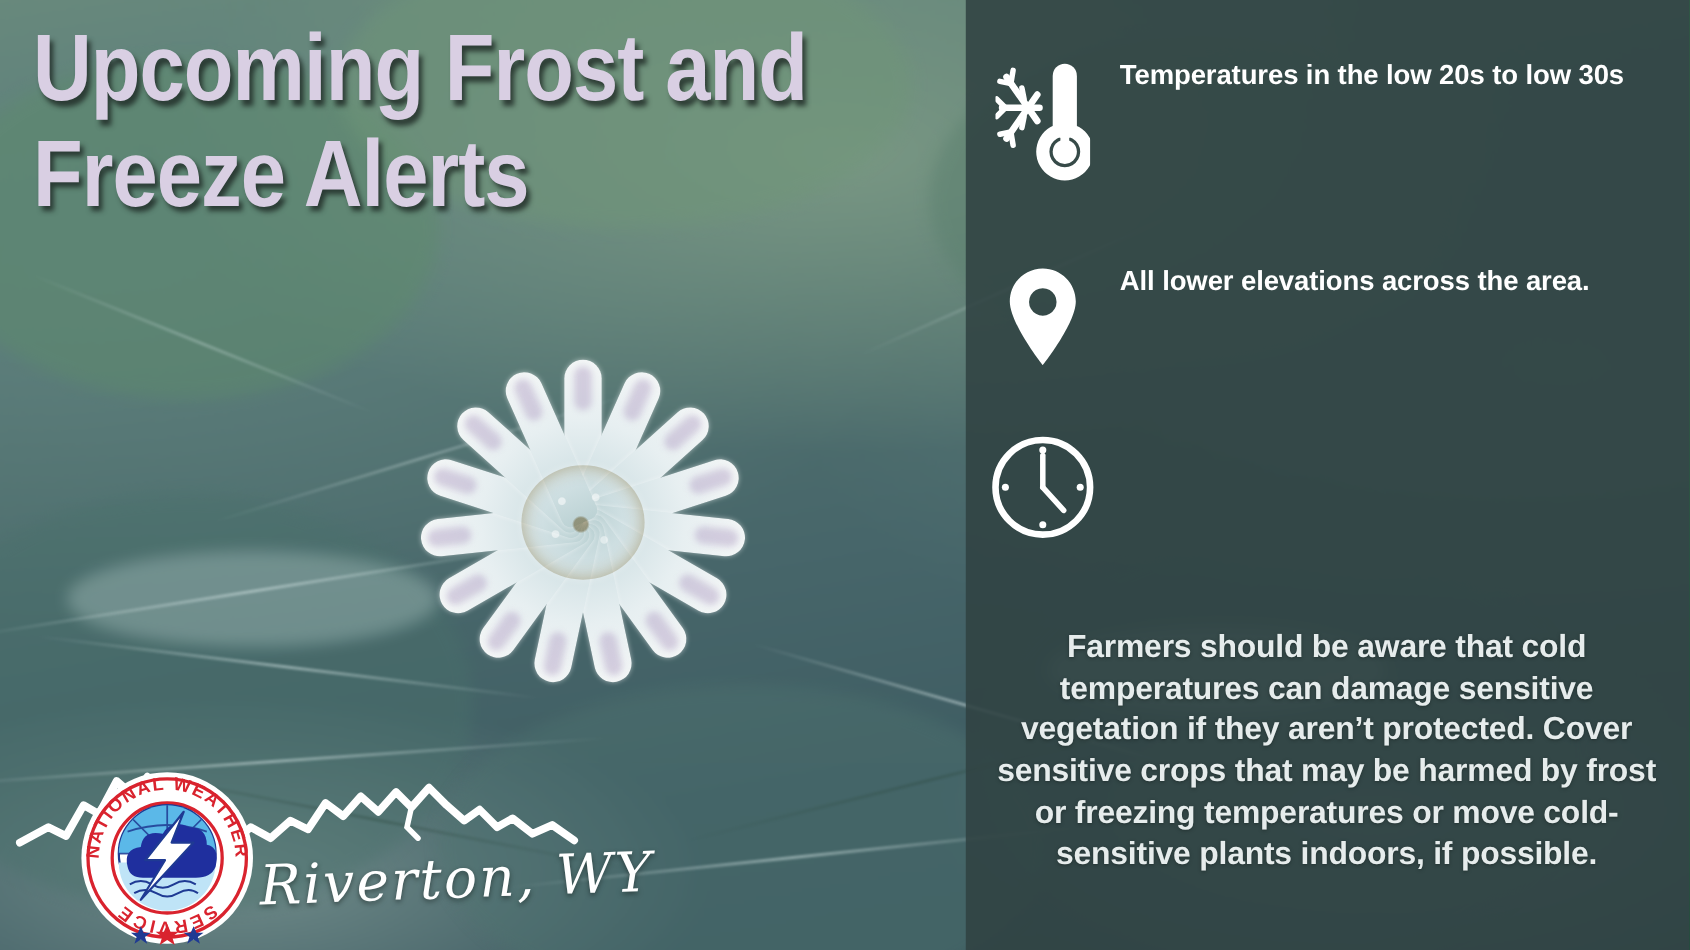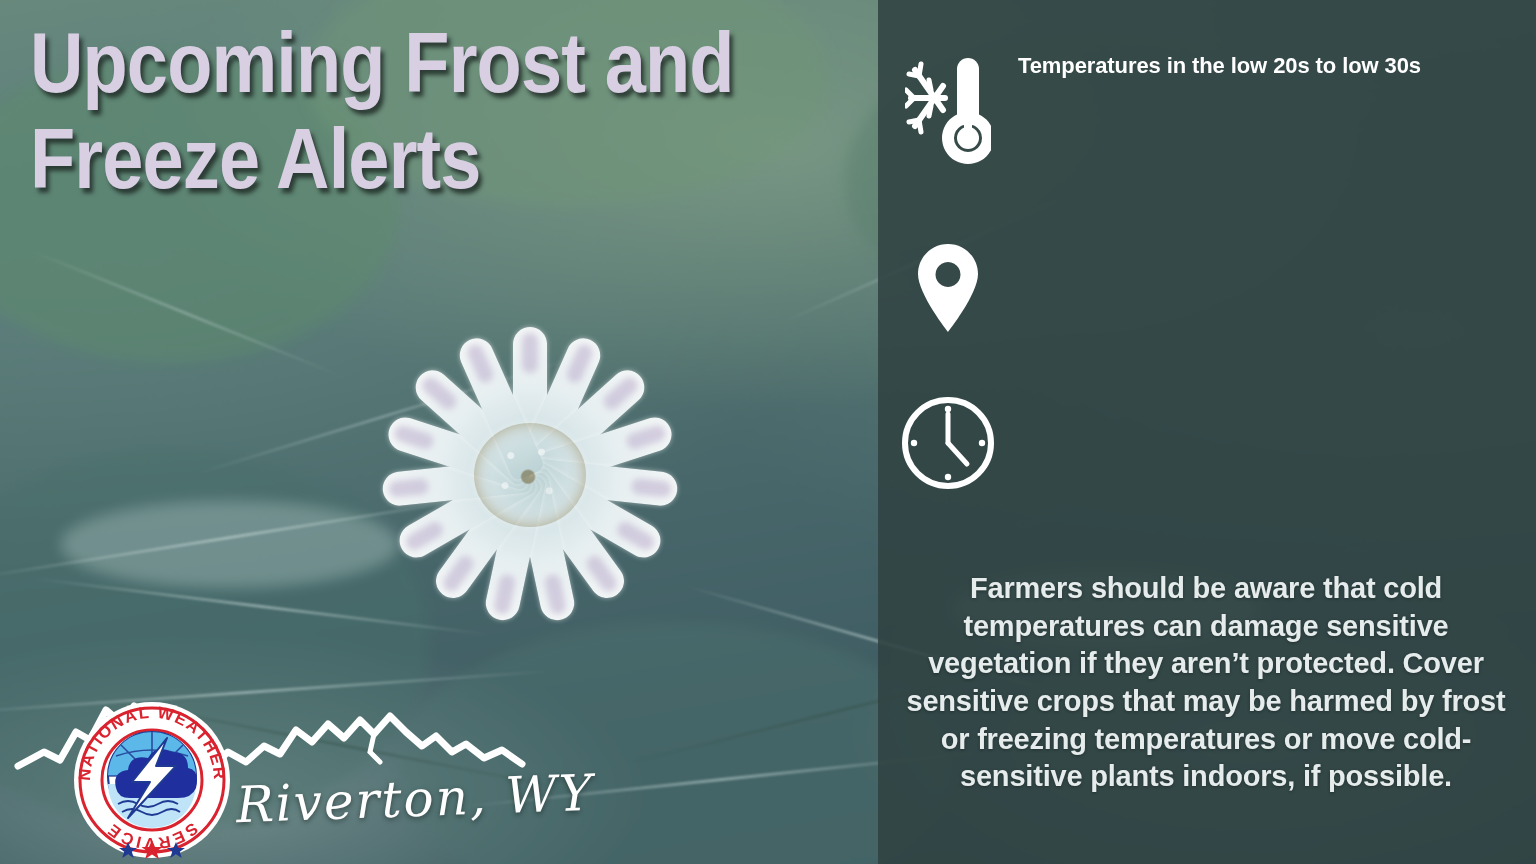--- a/index.html
+++ b/index.html
@@ -110,21 +110,21 @@
   }
   .row-icon{
     width:140px; flex:0 0 140px;
     display:flex; justify-content:center; align-items:flex-start;
     padding-top:2px;
   }
   .row-text{
     flex:1 1 auto;
     padding-right:26px;
     color:#ffffff;
-    font-size:22px;
+    font-size:25px;
     font-weight:700;
     line-height:1.30;
     letter-spacing:-.1px;
   }
 
   #row-temp{ top:52px; }
   #row-location{ top:240px; }
   #row-timing{ top:392px; }
 
   .advisory{
@@ -241,20 +241,21 @@
         <div class="row-text">Temperatures in the low 20s to low 30s</div>
       </div>
 
       <div class="row" id="row-location">
         <div class="row-icon">
           <svg width="62" height="92" viewBox="0 0 62 92" aria-hidden="true">
             <path d="M31 2 C14.4 2 1 15.4 1 32 C1 52 31 90 31 90 C31 90 61 52 61 32 C61 15.4 47.6 2 31 2 Z
                      M31 20 a12.5 12.5 0 1 1 -0.01 0 Z" fill="#ffffff" fill-rule="evenodd"></path>
           </svg>
         </div>
+        <div class="row-text">All lower elevations across the area.</div>
       </div>
 
       <div class="row" id="row-timing">
         <div class="row-icon">
           <svg width="98" height="98" viewBox="0 0 98 98" aria-hidden="true">
             <circle cx="49" cy="49" r="43" fill="none" stroke="#ffffff" stroke-width="6"></circle>
             <circle cx="49" cy="15" r="3.2" fill="#ffffff"></circle>
             <circle cx="83" cy="49" r="3.2" fill="#ffffff"></circle>
             <circle cx="49" cy="83" r="3.2" fill="#ffffff"></circle>
             <circle cx="15" cy="49" r="3.2" fill="#ffffff"></circle>

